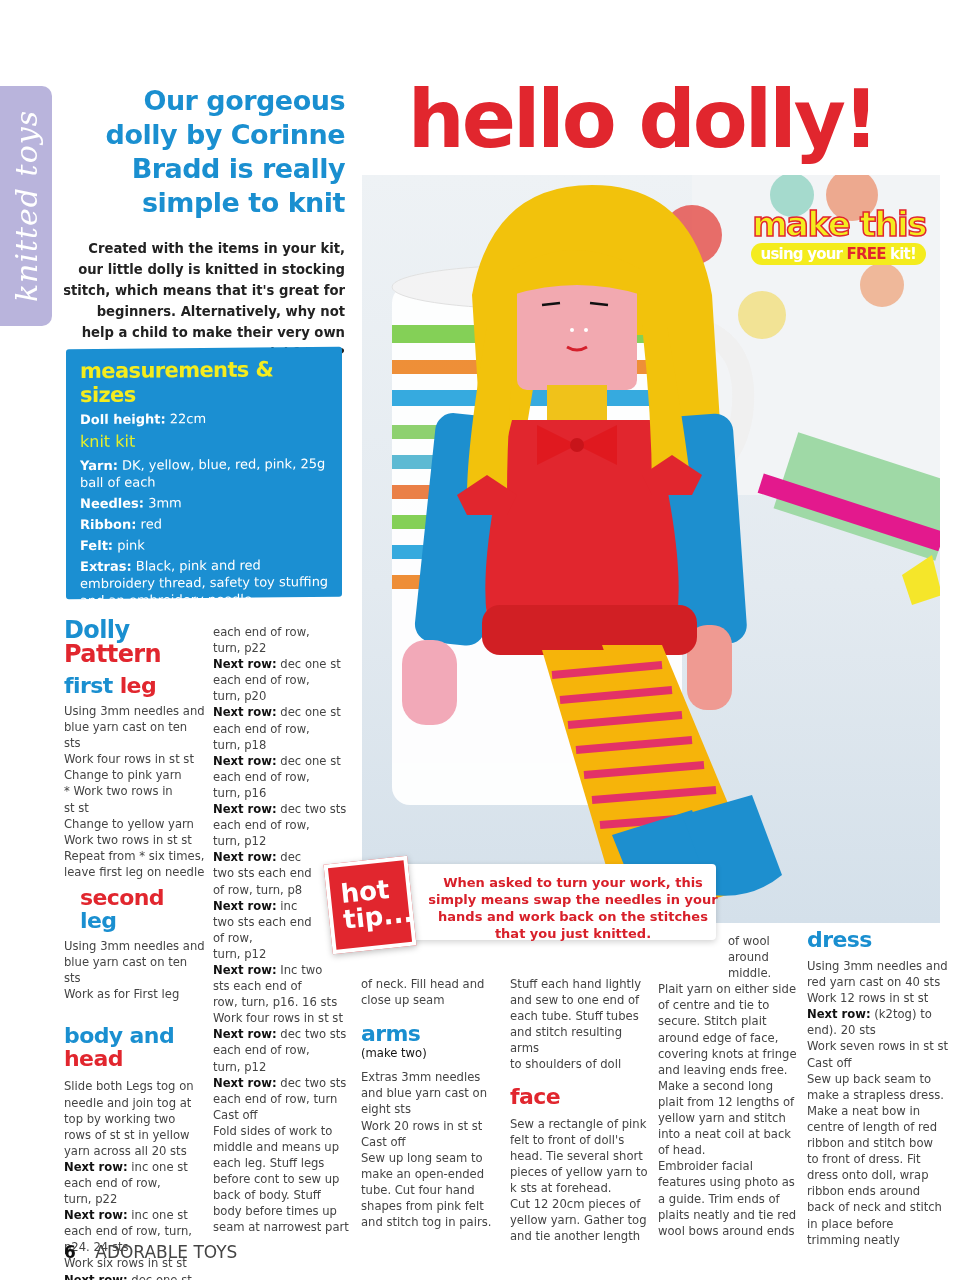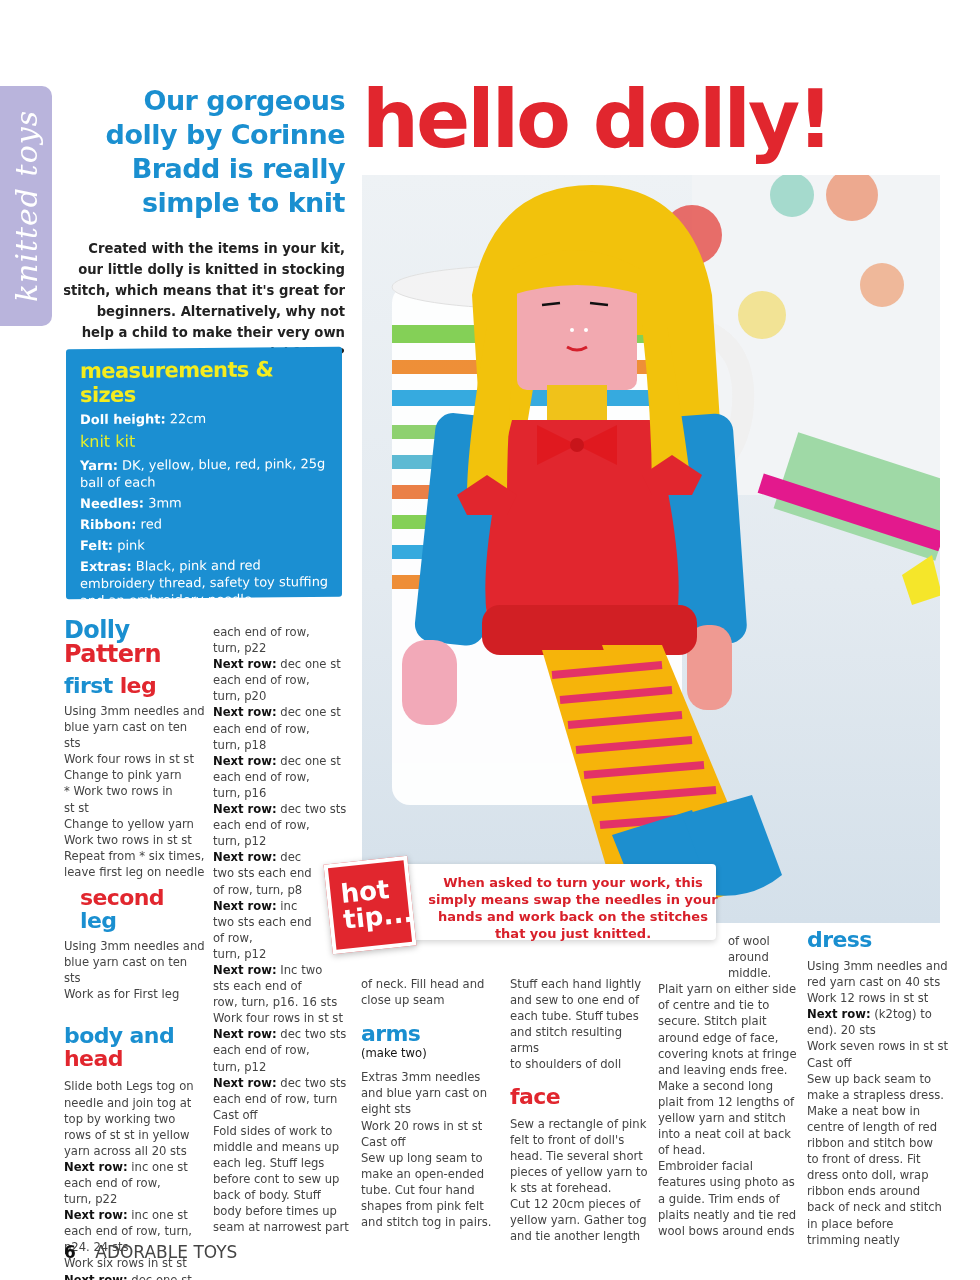--- a/index.html
+++ b/index.html
@@ -27,21 +27,21 @@
   .intro-body {
     position: absolute; left: 60px; top: 238px; width: 285px;
     text-align: right; color: #222;
     font-family: "DejaVu Sans", sans-serif; font-weight: bold;
     font-size: 13.2px; line-height: 21px;
   }
 
   .main-title {
     position: absolute; left: 362px; top: 70px; width: 560px;
     color: #e1262e; font-family: "DejaVu Sans", sans-serif; font-weight: bold;
-    font-size: 80px; letter-spacing: -3px; line-height: 100px; white-space: nowrap;
+    font-size: 80px; letter-spacing: -3px; line-height: 100px; white-space: nowrap; text-align: center;
   }
 
   .photo {
     position: absolute; left: 362px; top: 175px; width: 578px; height: 748px;
     overflow: hidden;
     background: linear-gradient(180deg, #eef2f5 0%, #e3eaf0 55%, #d4e0ea 100%);
   }
 
   .measure-box {
     position: absolute; left: 66px; top: 348px; width: 276px; height: 250px;
@@ -169,20 +169,26 @@
         <line x1="222" y1="600" x2="342" y2="590"></line>
         <line x1="230" y1="625" x2="354" y2="615"></line>
         <line x1="238" y1="650" x2="366" y2="640"></line>
       </g>
       <path d="M250 660 l80 -25 l30 80 q-30 30 -80 20 z" fill="#1d8fcf"></path>
       <path d="M320 640 l70 -20 l30 80 q-30 25 -70 20 z" fill="#1d8fcf"></path>
     </g>
   </svg>
 
   
+  <div style="position:absolute; right:14px; top:30px; width:210px; text-align:right;">
+    <div style="font-family:'DejaVu Sans',sans-serif; font-weight:bold; font-size:34px; color:#f4ec1e; letter-spacing:-1.5px; -webkit-text-stroke:1.5px #e1262e; line-height:38px;">make this</div>
+    <div style="display:inline-block; background:#f4ec1e; border-radius:12px; padding:2px 10px; font-weight:bold; font-size:15px; letter-spacing:-0.8px; color:#fff;">
+      <span>using your </span><span style="color:#e1262e;">FREE</span><span> kit!</span>
+    </div>
+  </div>
 </div>
 
 <div class="measure-box">
   <h3>measurements &amp; sizes</h3>
   <div class="m-row">
     <b>Doll height:</b>
     <span>22cm</span>
   </div>
   <div class="m-kit">knit kit</div>
   <div class="m-row"><b>Yarn:</b> <span>DK, yellow, blue, red, pink, 25g ball of each</span></div>

